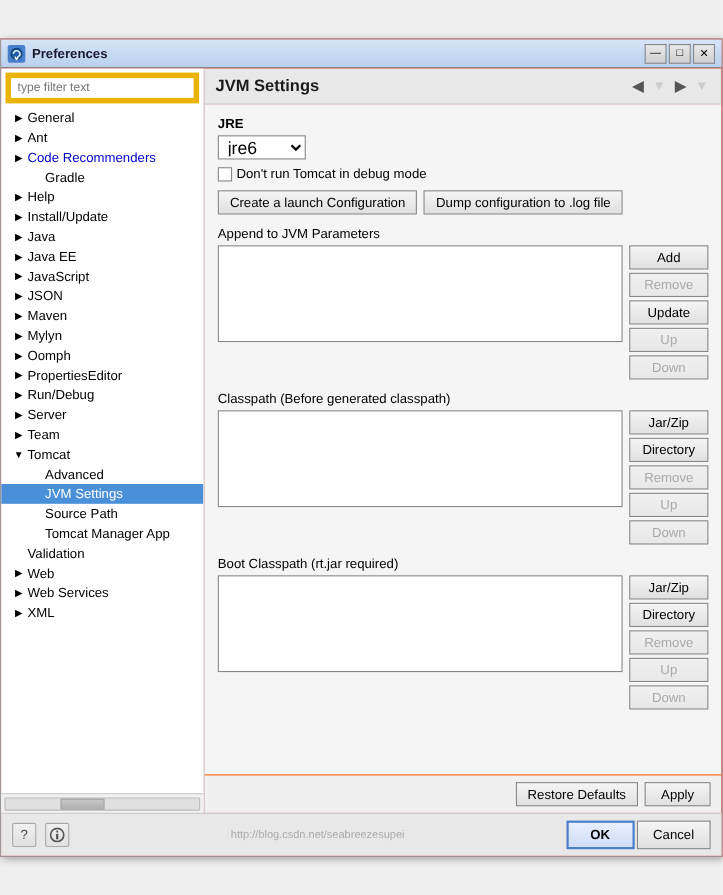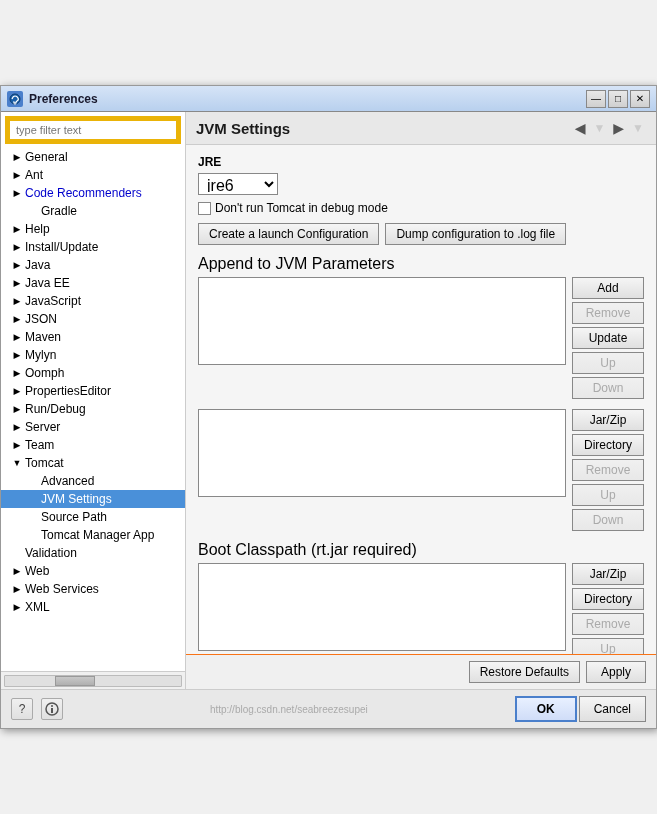--- a/index.html
+++ b/index.html
@@ -7,21 +7,21 @@
       font-family: 'Segoe UI', Tahoma, Arial, sans-serif;
       font-size: 12px;
       background: #f0f0f0;
       display: flex;
       justify-content: center;
       align-items: center;
       min-height: 100vh;
     }
     .window {
       width: 657px;
-      height: 644px;
+      height: 744px;
       background: #ef4444;
       border: 1px solid #999;
       box-shadow: 2px 2px 8px rgba(0,0,0,0.4);
       display: flex;
       flex-direction: column;
     }
     .title-bar {
       background: linear-gradient(to bottom, #d6e4f7, #b8d0ee);
       display: flex;
       align-items: center;
@@ -208,21 +208,21 @@
     }
     .btn.primary {
       padding: 3px 10px;
       min-width: 60px;
     }
 
     .panel-section {
       margin-bottom: 10px;
     }
     .panel-section-label {
-      font-size: 16px;
+      font-size: 12px;
       font-weight: normal;
       margin-bottom: 4px;
       color: #000;
     }
     .panel-row {
       display: flex; gap: 6px;
     }
     .text-area-box {
       flex: 1;
       height: 88px;
@@ -499,20 +499,21 @@
               <button class="side-btn">Add</button>
               <button class="side-btn" disabled="">Remove</button>
               <button class="side-btn">Update</button>
               <button class="side-btn" disabled="">Up</button>
               <button class="side-btn" disabled="">Down</button>
             </div>
           </div>
         </div>
 
         <div class="panel-section">
+          <div class="panel-section-label">Classpath (Before generated classpath)</div>
           <div class="panel-row">
             <textarea class="text-area-box" style=""></textarea>
             <div class="side-buttons">
               <button class="side-btn">Jar/Zip</button>
               <button class="side-btn">Directory</button>
               <button class="side-btn" disabled="">Remove</button>
               <button class="side-btn" disabled="">Up</button>
               <button class="side-btn" disabled="">Down</button>
             </div>
           </div>

